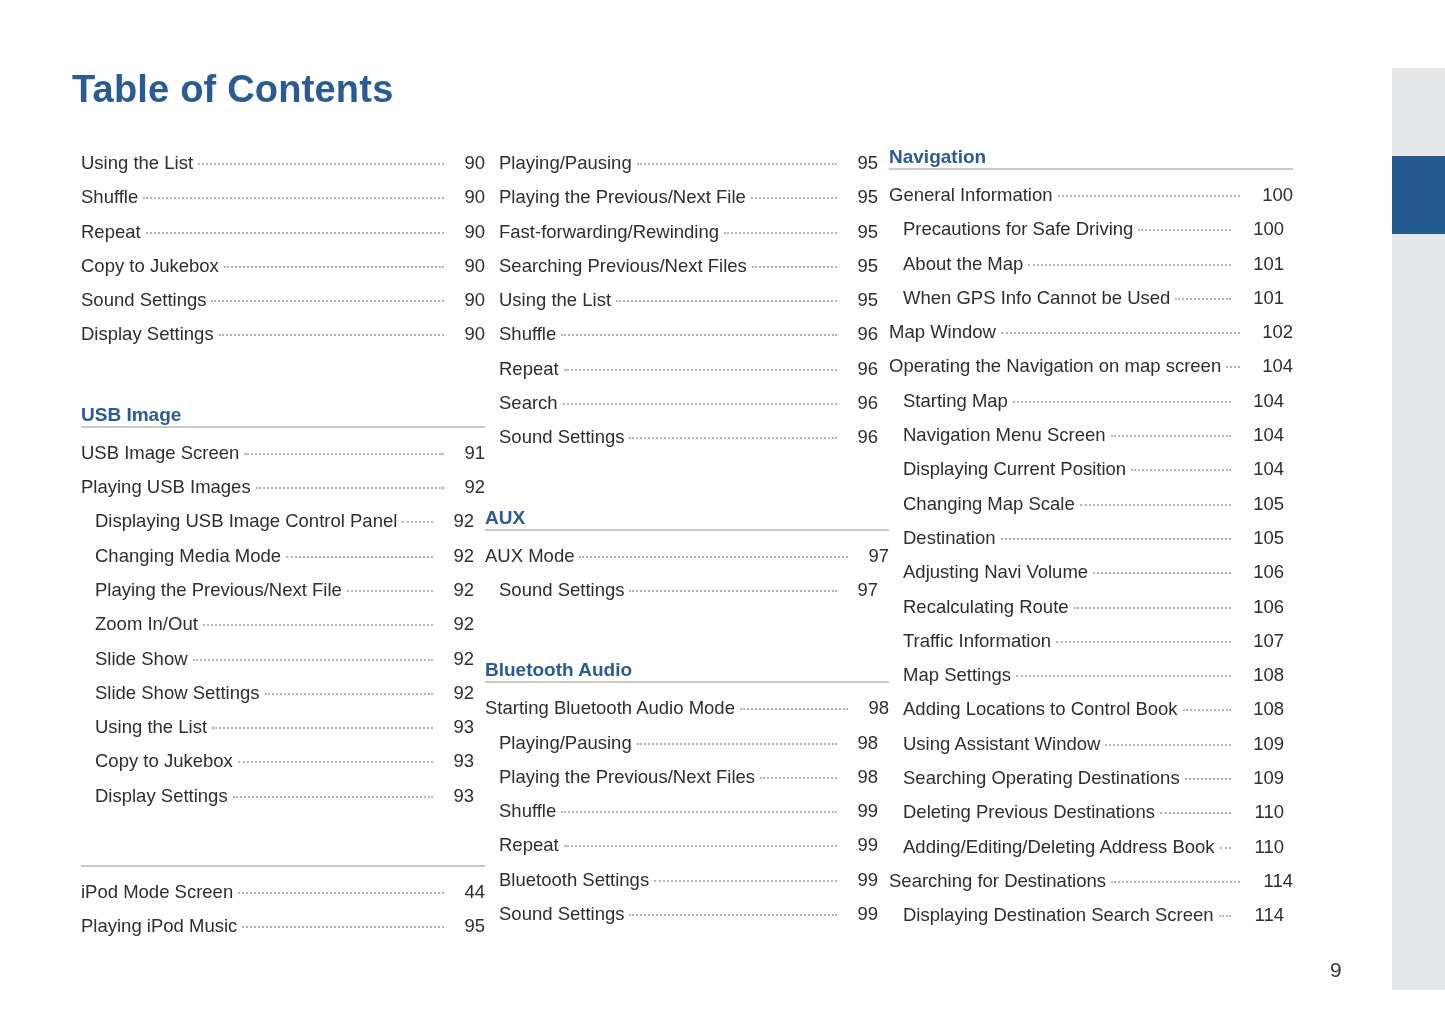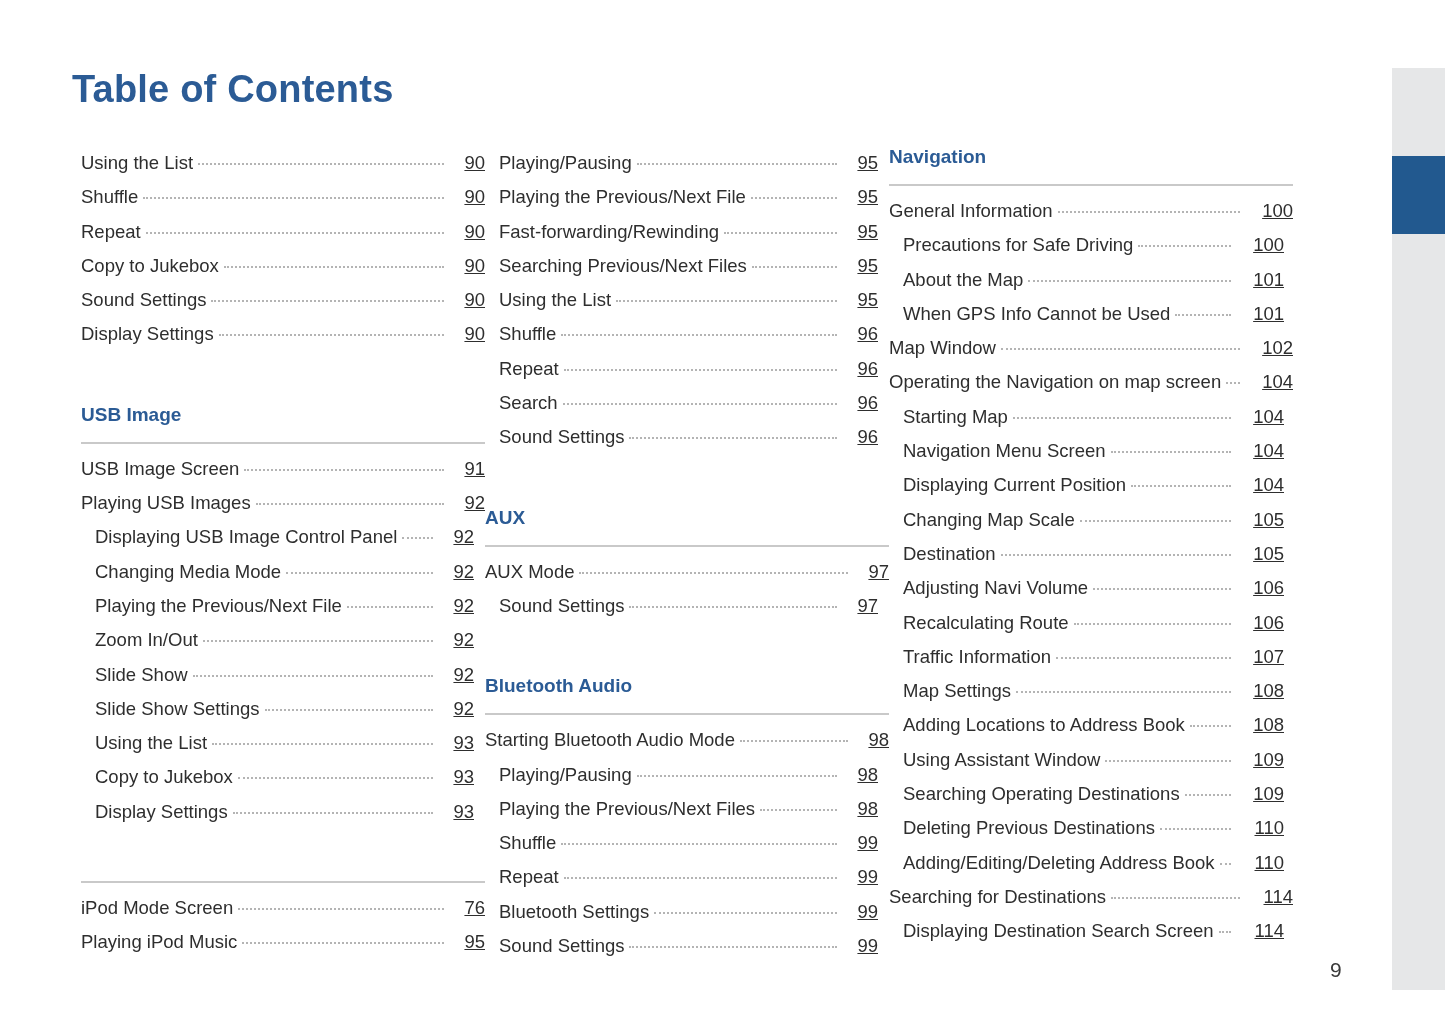--- a/index.html
+++ b/index.html
@@ -59,21 +59,21 @@
   }
 
   
   .section { }
   .section.spaced { margin-top: 52px; }
 
   .section-header {
     font-size: 19px;
     font-weight: bold;
     color: #2b5b95;
-    padding-bottom: 16px;
+    padding-bottom: 0;
     white-space: nowrap;
   }
   .section-rule {
     height: 2px;
     background: #c9c9c9;
     margin-bottom: 8px;
   }
 
   
   .entry {
@@ -91,21 +91,20 @@
     border-bottom: 2.5px dotted #b4b4b4;
     position: relative;
     top: -4px;
     margin: 0 2px;
     overflow: hidden;
   }
   .entry .page {
     flex: 0 0 auto;
     padding-left: 5px;
     text-align: right;
-    text-decoration: underline;
   }
 
   .entry.lvl1 { padding-left: 0px; }
   .entry.lvl1 .page { min-width: 34px; }
 
   .entry.lvl2 { padding-left: 14px; }
   .entry.lvl2 .page { min-width: 34px; padding-right: 11px; }
 
   
   .column.wide .entry.lvl1 .page { min-width: 46px; }
@@ -219,21 +218,21 @@
           <span class="label">Display Settings</span>
           <span class="leader"></span>
           <span class="page">93</span>
         </div>
       </div>
       <div class="section spaced">
         <div class="section-rule"></div>
         <div class="entry lvl1">
           <span class="label">iPod Mode Screen</span>
           <span class="leader"></span>
-          <span class="page">76</span>
+          <span class="page">44</span>
         </div>
         <div class="entry lvl1">
           <span class="label">Playing iPod Music</span>
           <span class="leader"></span>
           <span class="page">95</span>
         </div>
       </div>
     </div>
     <div class="column">
       <div class="section no-header">
@@ -410,21 +409,21 @@
           <span class="label">Traffic Information</span>
           <span class="leader"></span>
           <span class="page">107</span>
         </div>
         <div class="entry lvl2">
           <span class="label">Map Settings</span>
           <span class="leader"></span>
           <span class="page">108</span>
         </div>
         <div class="entry lvl2">
-          <span class="label">Adding Locations to Address Book</span>
+          <span class="label">Adding Locations to Control Book</span>
           <span class="leader"></span>
           <span class="page">108</span>
         </div>
         <div class="entry lvl2">
           <span class="label">Using Assistant Window</span>
           <span class="leader"></span>
           <span class="page">109</span>
         </div>
         <div class="entry lvl2">
           <span class="label">Searching Operating Destinations</span>

